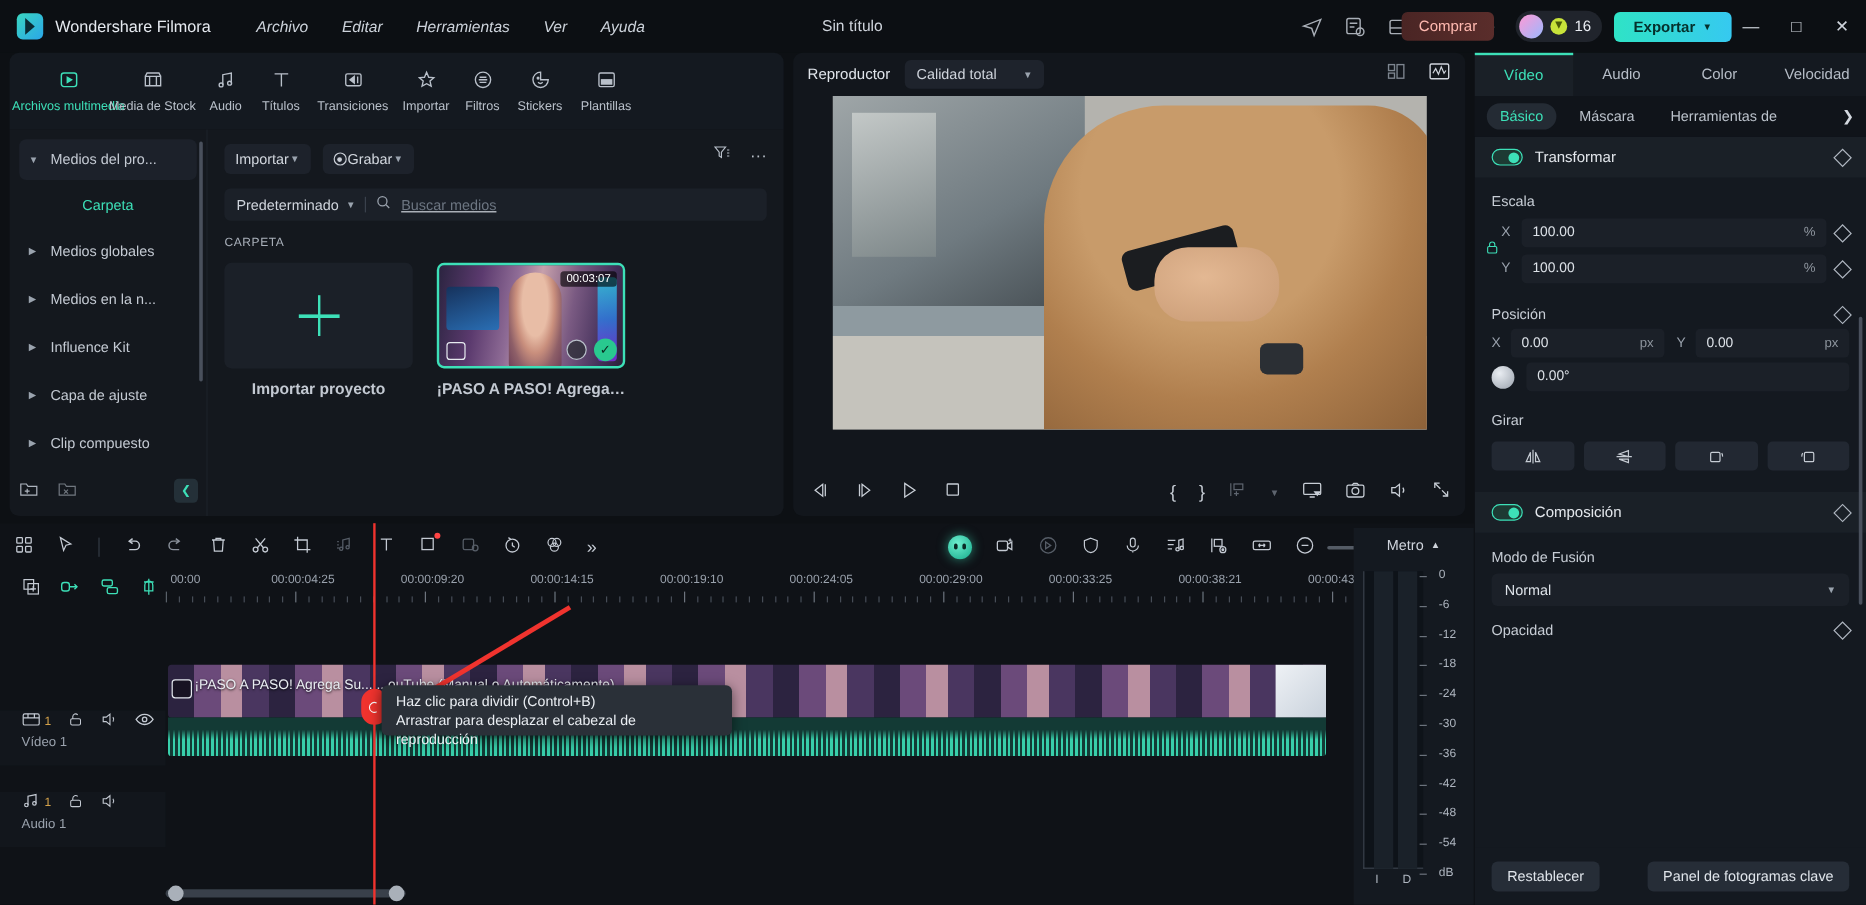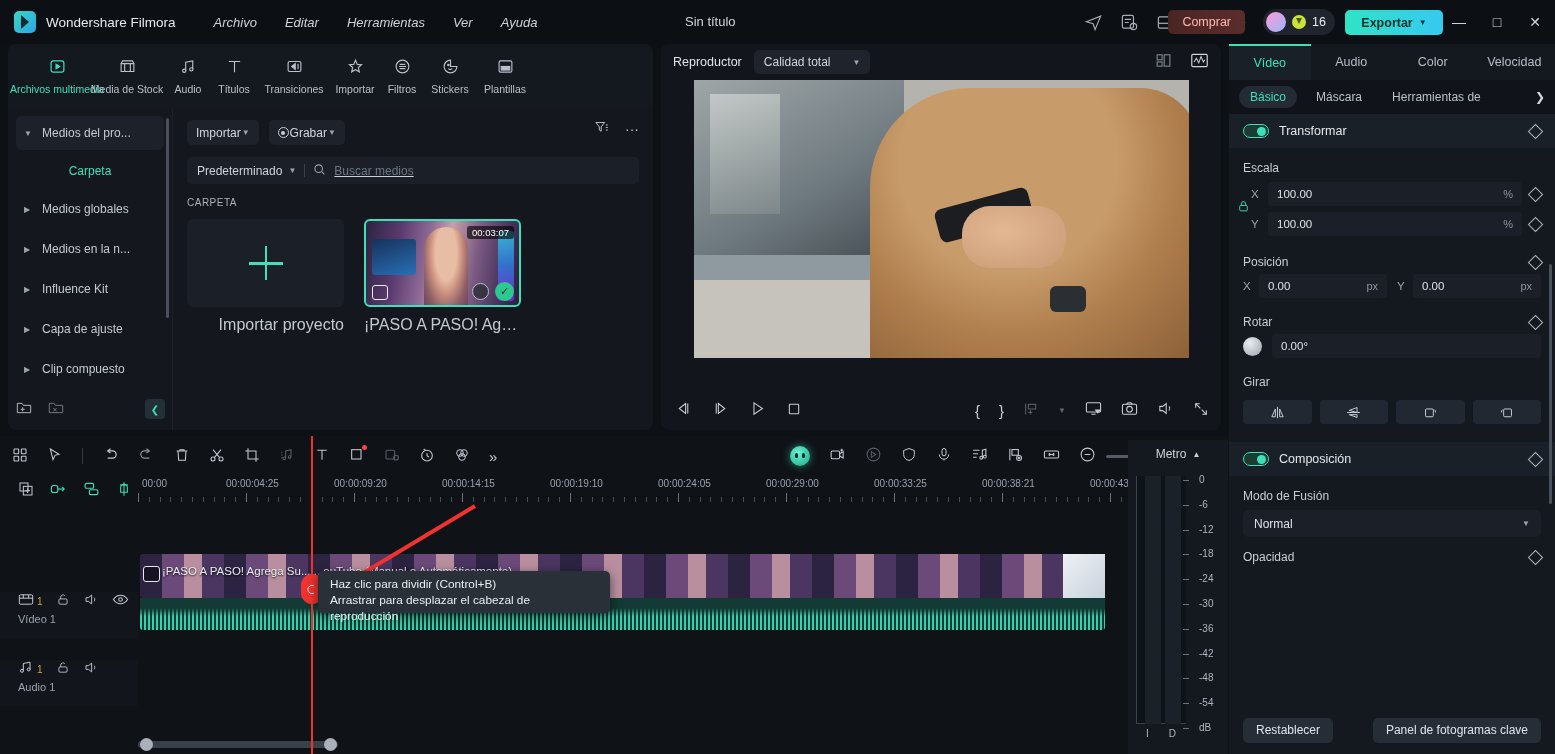--- a/index.html
+++ b/index.html
@@ -111,22 +111,22 @@
     background:linear-gradient(#2fd3e8,#2f7fe8,#7f2fe8); border-radius:3px; opacity:.8;}
   .th-dur { position:absolute; right:5px; top:5px; background:rgba(0,0,0,.62);
     border-radius:3px; padding:1px 5px; font-size:9.5px; color:#fff; }
   .th-ic { position:absolute; left:6px; bottom:5px; width:16px; height:15px;
     border:1.4px solid #e7ebf0; border-radius:3px; }
   .th-ic2 { position:absolute; right:30px; bottom:5px; width:17px; height:17px;
     border-radius:50%; background:rgba(40,44,50,.72); border:1.4px solid #b8bfc9; }
   .th-chk { position:absolute; right:5px; bottom:4px; width:19px; height:19px;
     border-radius:50%; background:#29c98f; color:#0a2a20; font-size:11px;
     display:flex; align-items:center; justify-content:center; }
-  .th-lb { margin-top:9px; font-size:16px; color:#c3c9d2; white-space:nowrap;
-    overflow:hidden; text-overflow:ellipsis; text-align:right; }
+  .th-lb { margin-top:9px; font-size:13px; color:#c3c9d2; white-space:nowrap;
+    overflow:hidden; text-overflow:ellipsis; text-align:center;font-weight:bold; }
 
   
   .player { position:absolute; left:661px; top:44px; width:560px; height:386px;
     background:#12161c; border-radius:8px; }
   .pl-head { height:36px; display:flex; align-items:center; padding:0 12px; gap:12px; }
   .pl-title { font-size:12.5px; color:#dfe4ea; }
   .pl-q { height:24px; padding:0 10px; background:#1e232c; border-radius:5px;
     display:flex; align-items:center; gap:22px; font-size:12px; color:#cfd4dc; cursor:pointer; }
   .pl-head-right { margin-left:auto; display:flex; gap:18px; align-items:center; color:#9aa2ad; }
   .pl-stage { position:absolute; left:33px; top:36px; width:495px; height:278px;
@@ -737,24 +737,20 @@
         <span class="grp">
           <span class="ax">Y</span>
           <span class="fld">
             <span>0.00</span>
             <span class="unit">px</span>
           </span>
         </span>
       </div>
 
 
-      <div class="lbl row">
-        <span>Rotar</span>
-        <span class="kf"></span>
-      </div>
       <div class="rotrow">
         <span class="knob"></span>
         <span class="fld">
           <span>0.00°</span>
         </span>
       </div>
 
       <div class="lbl">Girar</div>
       <div class="btn4">
         <span class="b4">

